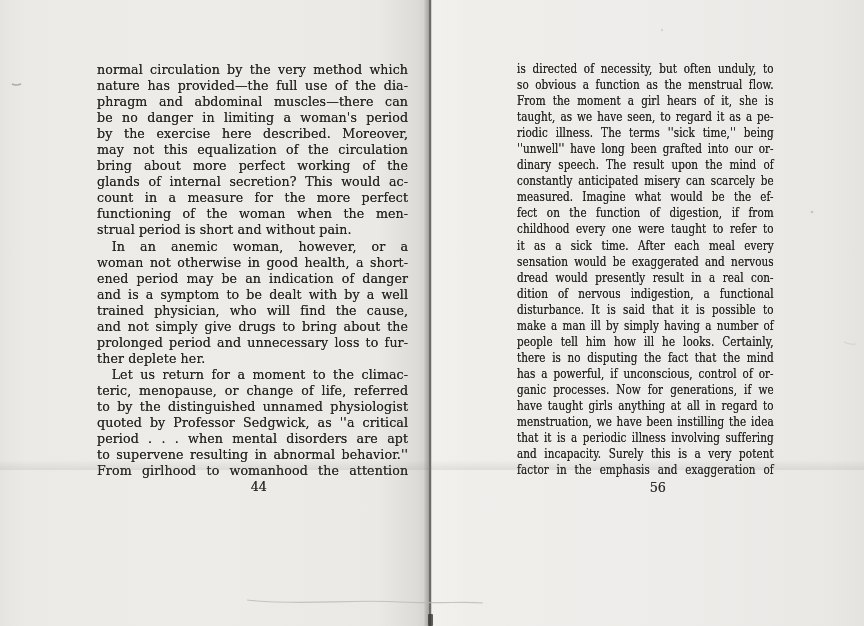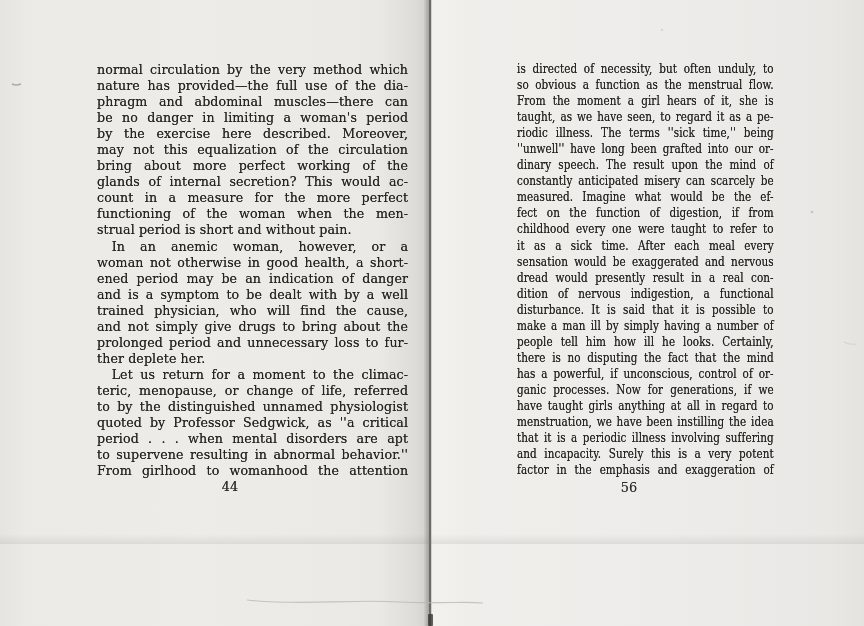--- a/index.html
+++ b/index.html
@@ -4,21 +4,21 @@
 <style>
   html, body { margin: 0; padding: 0; }
   body {
     width: 864px; height: 626px;
     font-family: "DejaVu Serif", serif;
     overflow: hidden;
     background: #e9e8e5;
   }
   .scan {
     position: relative;
-    width: 864px; height: 544px;
+    width: 864px; height: 470px;
     background: #a3a3a3;
   }
   
   .page-left {
     position: absolute; left: 0; top: 0; width: 430px; height: 626px;
     background: linear-gradient(90deg,
       #e5e4e1 0%, #ebeae7 6%, #edecE9 45%, #eae9e6 88%, #dcdbd8 97%, #cfcecb 100%);
   }
   
   .page-right {
@@ -61,21 +61,21 @@
     text-justify: inter-word;
     white-space: normal;
     height: 16.05px;
     overflow: visible;
   }
   .line.indent { padding-left: 16px; }
   .line.para-end { text-align-last: left; }
   .page-number {
     position: absolute;
     width: 74px;
-    text-align: center;
+    text-align: right;
     font-size: 12.8px;
     color: #2e2c28;
     text-shadow: 0 0 0.4px rgba(38,36,32,0.7);
   }
   .page-number-left  { left: 193px; top: 479px; }
   .page-number-right { left: 592px; top: 480px; }
   .artifacts { position: absolute; left: 0; top: 0; pointer-events: none; }
 </style>
 </head>
 <body>

